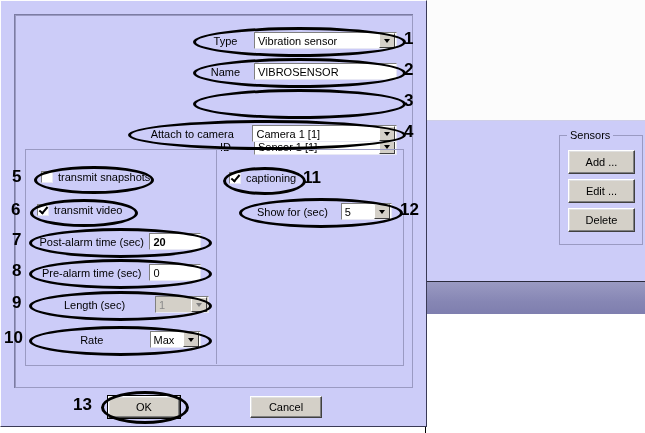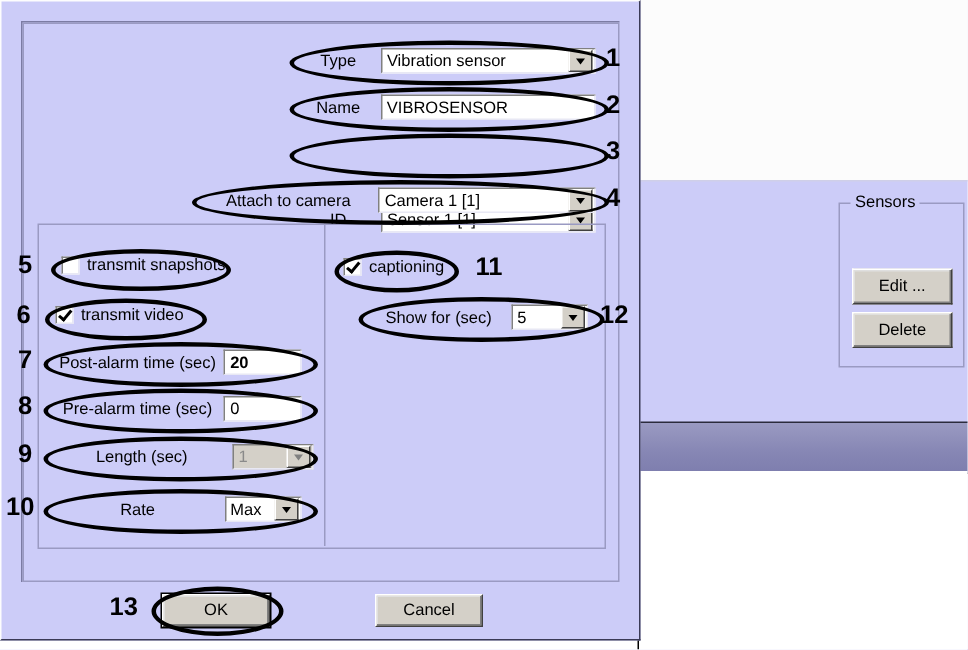--- a/index.html
+++ b/index.html
@@ -78,20 +78,23 @@
 </head>
 <body>
 
 <div id="bg-window">
   <div id="bg-top-strip"></div>
 
   <div id="bg-panel">
 
     <div class="groupbox" style="left:133px;top:14px;width:82px;height:108px;">
       <span class="groupbox-title">Sensors</span>
+      <div class="win-btn" style="position:absolute;left:8px;top:14px;width:65px;height:22px;">
+        <span>Add ...</span>
+      </div>
       <div class="win-btn" style="position:absolute;left:8px;top:43px;width:65px;height:22px;">
         <span>Edit ...</span>
       </div>
       <div class="win-btn" style="position:absolute;left:8px;top:72px;width:65px;height:22px;">
         <span>Delete</span>
       </div>
     </div>
 
     <div class="cbrow" style="left:4px;top:251px;">
       <span class="cbox"></span>
@@ -233,20 +236,20 @@
   <div class="ellipse" style="left:29px;top:259px;width:177px;height:24px;"></div>
   <div class="num" style="left:12px;top:262px;">8</div>
 
   <div class="ellipse" style="left:29px;top:291px;width:177px;height:24px;"></div>
   <div class="num" style="left:12px;top:294px;">9</div>
 
   <div class="ellipse" style="left:29px;top:326px;width:177px;height:24px;"></div>
   <div class="num" style="left:4px;top:329px;">10</div>
 
   <div class="ellipse" style="left:223px;top:167px;width:77px;height:22px;"></div>
-  <div class="num" style="left:303px;top:169px;margin-left:14px;">11</div>
+  <div class="num" style="left:303px;top:169px;">11</div>
 
   <div class="ellipse" style="left:239px;top:198px;width:158px;height:24px;"></div>
   <div class="num" style="left:400px;top:201px;">12</div>
 
   <div class="ellipse" style="left:101px;top:391px;width:82px;height:27px;"></div>
   <div class="num" style="left:73px;top:396px;">13</div>
 </div>
 
 </body></html>

